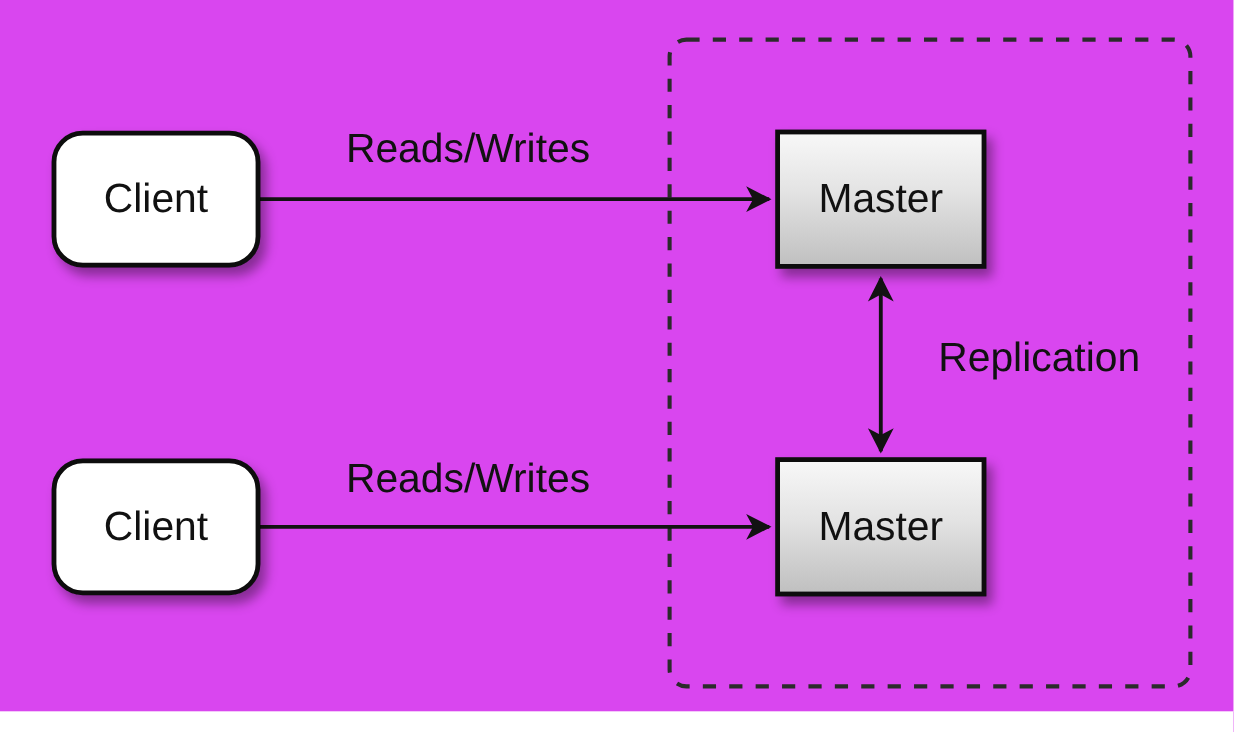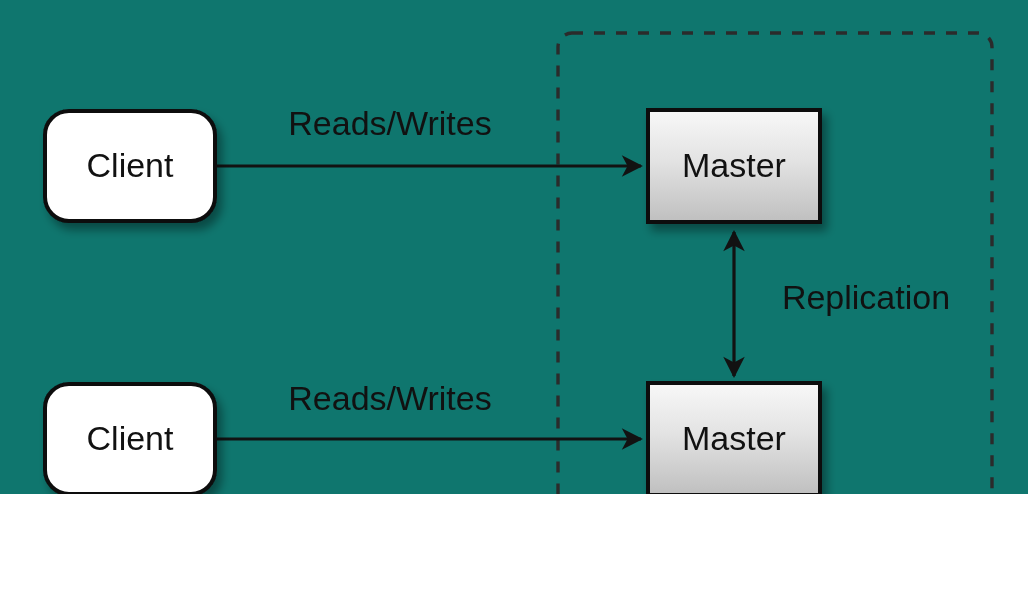--- a/index.html
+++ b/index.html
@@ -7,22 +7,22 @@
     margin: 0;
     padding: 0;
     background: #ffffff;
   }
   body {
     font-family: "Liberation Sans", sans-serif;
   }
   #canvas {
     position: relative;
     width: 1028px;
-    height: 494px;
-    background: #0f766e;
+    height: 593px;
+    background: #d946ef;
     overflow: hidden;
   }
   #diagram-svg {
     position: absolute;
     top: 0;
     left: 0;
     width: 1028px;
     height: 610px;
     display: block;
   }

